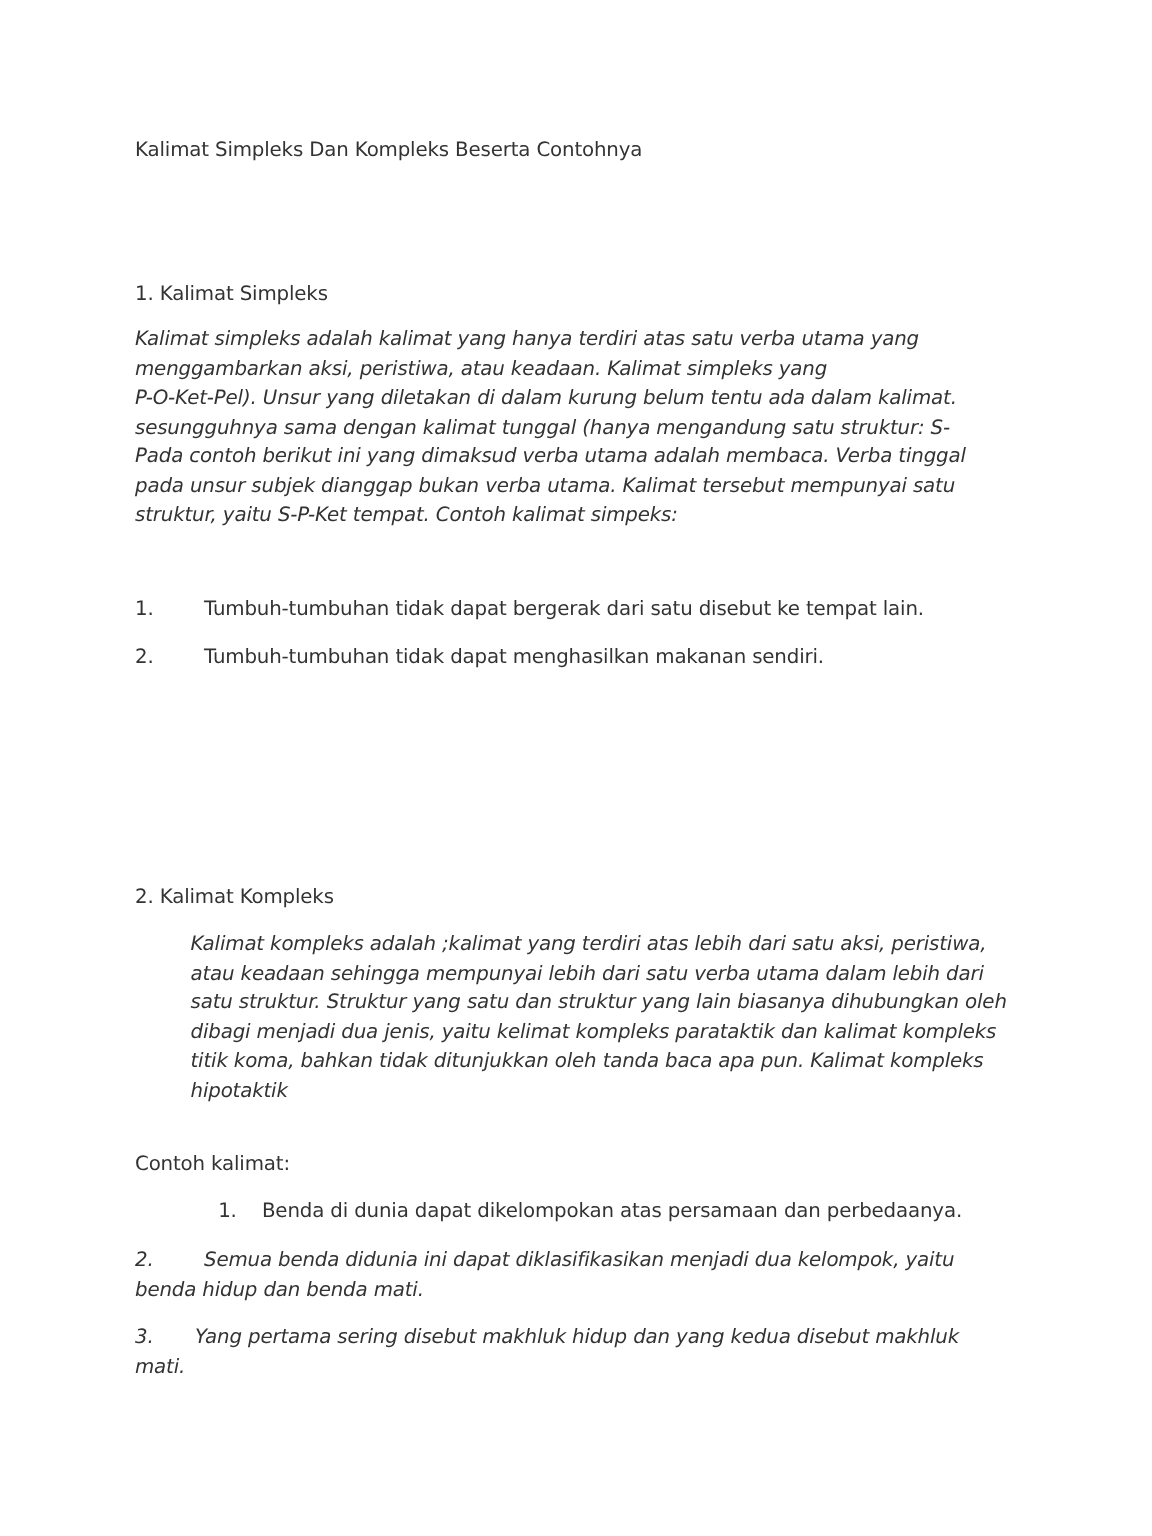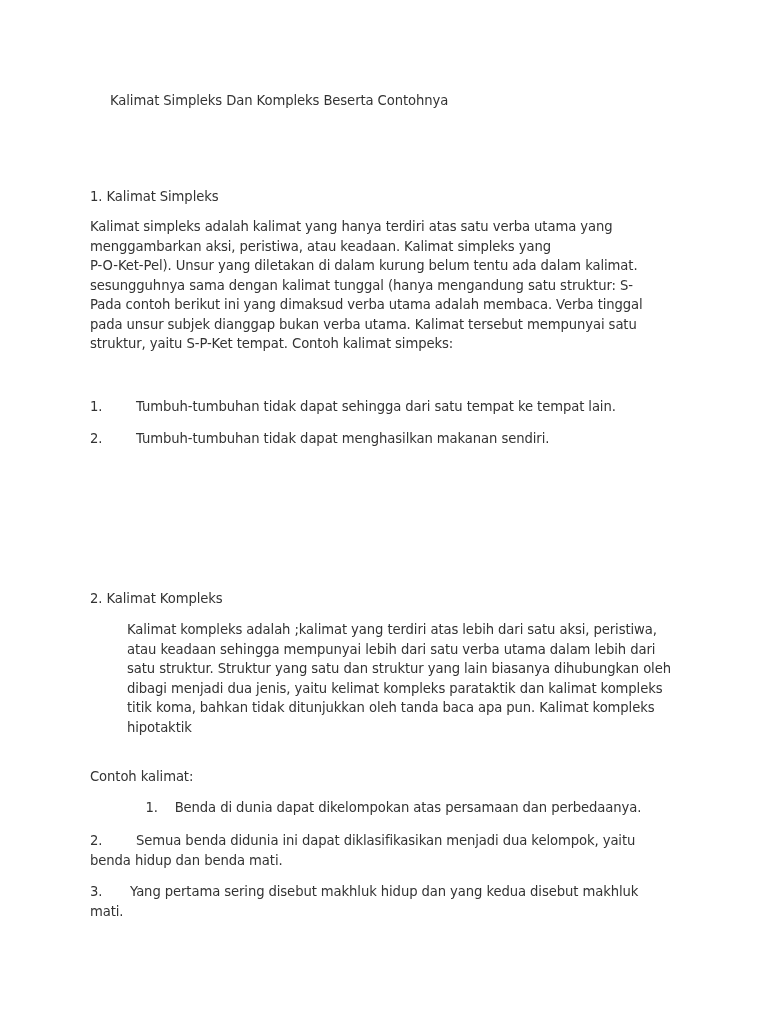--- a/index.html
+++ b/index.html
@@ -24,53 +24,53 @@
   }
   .text {
     position: absolute;
     left: 90px;
     width: 590px;
     font-size: 13.2px;
     line-height: 19.5px;
     white-space: normal;
     letter-spacing: -0.1px;
   }
-  .line { display: block; white-space: nowrap; }
+  .line { display: block; white-space: nowrap; font-style: italic; }
   .li {
     position: absolute;
     left: 90px;
     width: 590px;
     font-size: 13.2px;
     line-height: 19.5px;
     letter-spacing: -0.1px;
   }
   .li .num { display: inline-block; }
   .li .body { }
 </style>
 </head>
 <body>
 
 <div class="page">
 
-  <div class="text" style="top:91px;margin-left:20px;">Kalimat Simpleks Dan Kompleks Beserta Contohnya</div>
+  <div class="text" style="top:91px;">Kalimat Simpleks Dan Kompleks Beserta Contohnya</div>
 
   <div class="text" style="top:187px;">1. Kalimat Simpleks</div>
 
   <div class="text" style="top:217px;">
     <span class="line">Kalimat simpleks adalah kalimat yang hanya terdiri atas satu verba utama yang</span>
     <span class="line">menggambarkan aksi, peristiwa, atau keadaan. Kalimat simpleks yang</span>
     <span class="line">P-O-Ket-Pel). Unsur yang diletakan di dalam kurung belum tentu ada dalam kalimat.</span>
     <span class="line">sesungguhnya sama dengan kalimat tunggal (hanya mengandung satu struktur: S-</span>
     <span class="line">Pada contoh berikut ini yang dimaksud verba utama adalah membaca. Verba tinggal</span>
     <span class="line">pada unsur subjek dianggap bukan verba utama. Kalimat tersebut mempunyai satu</span>
     <span class="line">struktur, yaitu S-P-Ket tempat. Contoh kalimat simpeks:</span>
   </div>
 
   <div class="li" style="top:397px;">
-    <span class="num" style="width:46px;">1.</span><span class="body">Tumbuh-tumbuhan tidak dapat sehingga dari satu tempat ke tempat lain.</span>
+    <span class="num" style="width:46px;">1.</span><span class="body">Tumbuh-tumbuhan tidak dapat bergerak dari satu disebut ke tempat lain.</span>
   </div>
   <div class="li" style="top:429px;">
     <span class="num" style="width:46px;">2.</span><span class="body">Tumbuh-tumbuhan tidak dapat menghasilkan makanan sendiri.</span>
   </div>
 
   <div class="text" style="top:589px;">2. Kalimat Kompleks</div>
 
   <div class="text" style="top:620px;margin-left:37px;">
     <span class="line">Kalimat kompleks adalah ;kalimat yang terdiri atas lebih dari satu aksi,  peristiwa,</span>
     <span class="line">atau keadaan sehingga mempunyai lebih dari satu verba utama dalam lebih dari</span>

